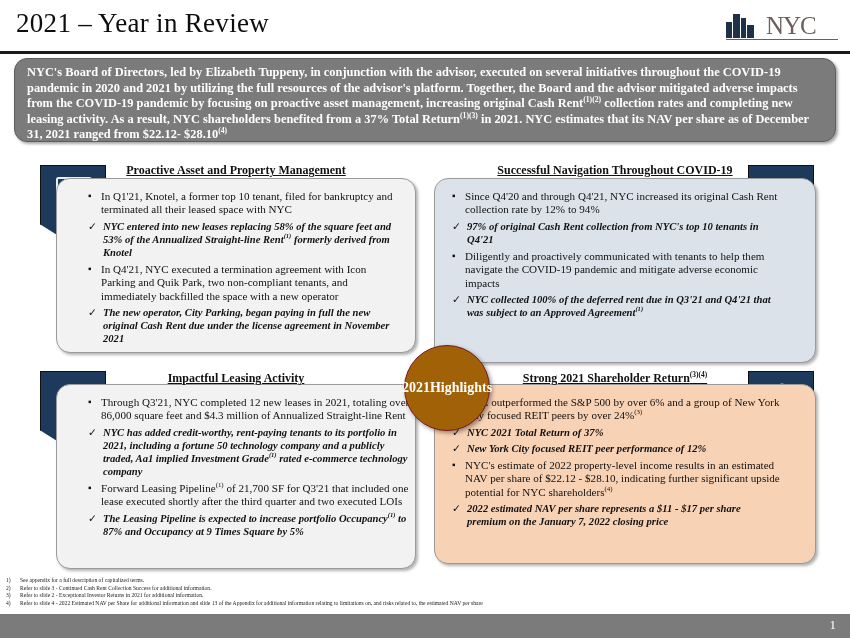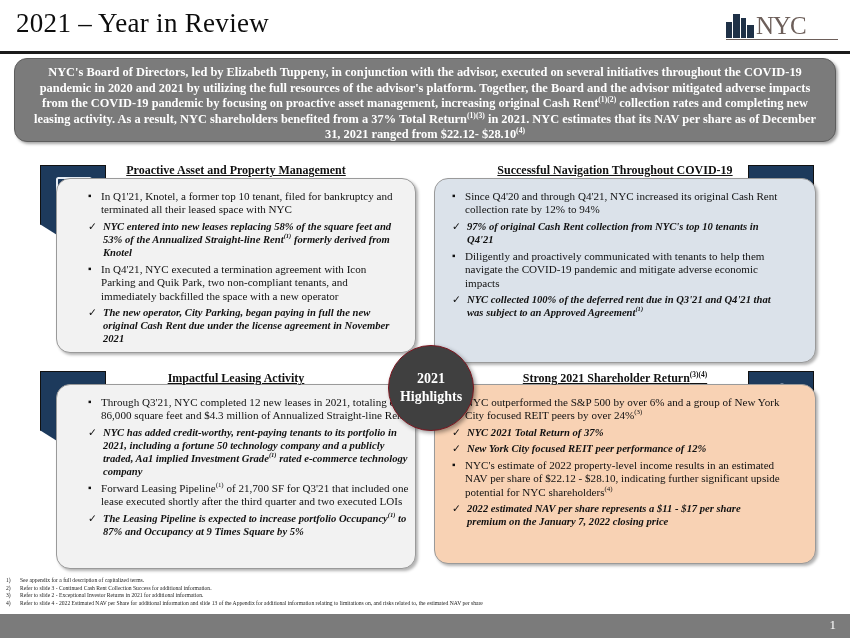--- a/index.html
+++ b/index.html
@@ -2,34 +2,34 @@
 <html><head>
 <meta charset="utf-8">
 <style>
   html,body{margin:0;padding:0;background:#fff;}
   body{width:850px;height:638px;position:relative;overflow:hidden;
        font-family:"Liberation Serif", serif; color:#111;}
 
   
   .slide-title{position:absolute;left:16px;top:8px;font-size:27px;letter-spacing:.3px;color:#0d0d0d;}
   .logo{position:absolute;right:12px;top:10px;width:112px;height:42px;}
-  .logo-row{display:flex;align-items:flex-end;gap:2px;}
+  .logo-row{display:flex;align-items:flex-end;gap:12px;}
   .logo-sky{width:28px;height:28px;position:relative;}
   .logo-sky i{position:absolute;bottom:0;background:#1f3147;display:block;}
   .logo-nyc{font-size:25px;line-height:24px;letter-spacing:-1px;color:#6d5f5a;font-family:"Liberation Serif",serif;}
   .logo-sub{font-size:7.4px;font-weight:bold;letter-spacing:.2px;color:#2b2b2b;
             border-top:1.2px solid #6d5f5a;padding-top:18px;margin-top:1px;text-align:center;width:112px;}
   .rule{position:absolute;left:0;top:51px;width:850px;height:3px;background:#1b1b1b;}
 
   
   .banner{position:absolute;left:14px;top:58px;width:822px;height:84px;
           background:#7b7b7b;border:1px solid #5d5d5d;border-radius:13px;
           box-shadow:2px 2px 3px rgba(0,0,0,.35);
           color:#fff;font-weight:bold;font-size:12.4px;line-height:15.6px;
-          text-align:center;padding:6px 12px 0;box-sizing:border-box;}
+          text-align:left;padding:6px 12px 0;box-sizing:border-box;}
   .banner p{margin:0;}
   sup{font-size:.62em;vertical-align:super;line-height:0;}
 
   
   .panel{position:absolute;border:1px solid #9a9a9a;border-radius:14px;
          box-shadow:2px 2px 3px rgba(0,0,0,.30);box-sizing:border-box;}
   .p-tl{left:56px;  top:178px; width:360px; height:175px; background:#f2f2f2;}
   .p-tr{left:434px; top:178px; width:382px; height:185px; background:#dbe2ea;}
   .p-bl{left:56px;  top:384px; width:360px; height:185px; background:#f2f2f2;}
   .p-br{left:434px; top:384px; width:382px; height:180px; background:#f8d2b4;}
@@ -60,24 +60,24 @@
           border:1.5px solid #111;box-sizing:border-box;
           clip-path:polygon(0 0,100% 0,100% 74%,50% 100%,0 74%);
           box-shadow:2px 2px 3px rgba(0,0,0,.35);}
   .s-tl{left:40px; top:165px;}
   .s-tr{left:748px;top:165px;}
   .s-bl{left:40px; top:371px;}
   .s-br{left:748px;top:371px;}
   .shield svg{position:absolute;left:11px;top:9px;}
 
   
-  .badge{position:absolute;left:388px;top:345px;width:84px;height:84px;border-radius:50%;
-         background:#404040;border:1px solid #7d1620;box-shadow:2px 2px 4px rgba(0,0,0,.4);
+  .badge{position:absolute;left:404px;top:345px;width:84px;height:84px;border-radius:50%;
+         background:#a16207;border:1px solid #7d1620;box-shadow:2px 2px 4px rgba(0,0,0,.4);
          color:#fff;font-weight:bold;font-size:14px;line-height:18px;text-align:center;
-         display:flex;flex-direction:column;justify-content:center;align-items:center;}
+         display:flex;flex-direction:row;justify-content:center;align-items:center;}
 
   
   .notes{position:absolute;left:6px;top:577px;width:700px;font-size:5.6px;line-height:7.6px;color:#222;}
   .notes div{display:flex;gap:5px;}
   .notes .n{width:9px;flex:none;}
   .footer{position:absolute;left:0;top:614px;width:850px;height:24px;background:#7b7b7b;}
   .pageno{position:absolute;right:14px;top:617px;color:#fff;font-size:13px;}
 </style>
 </head>
 <body>

